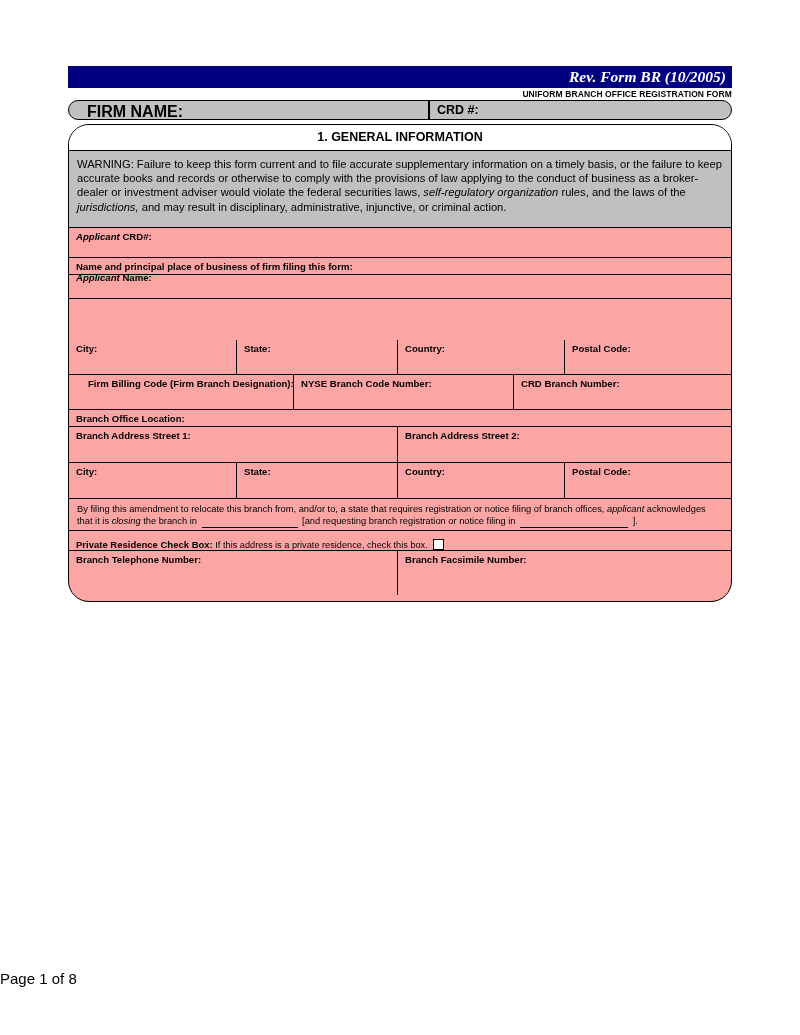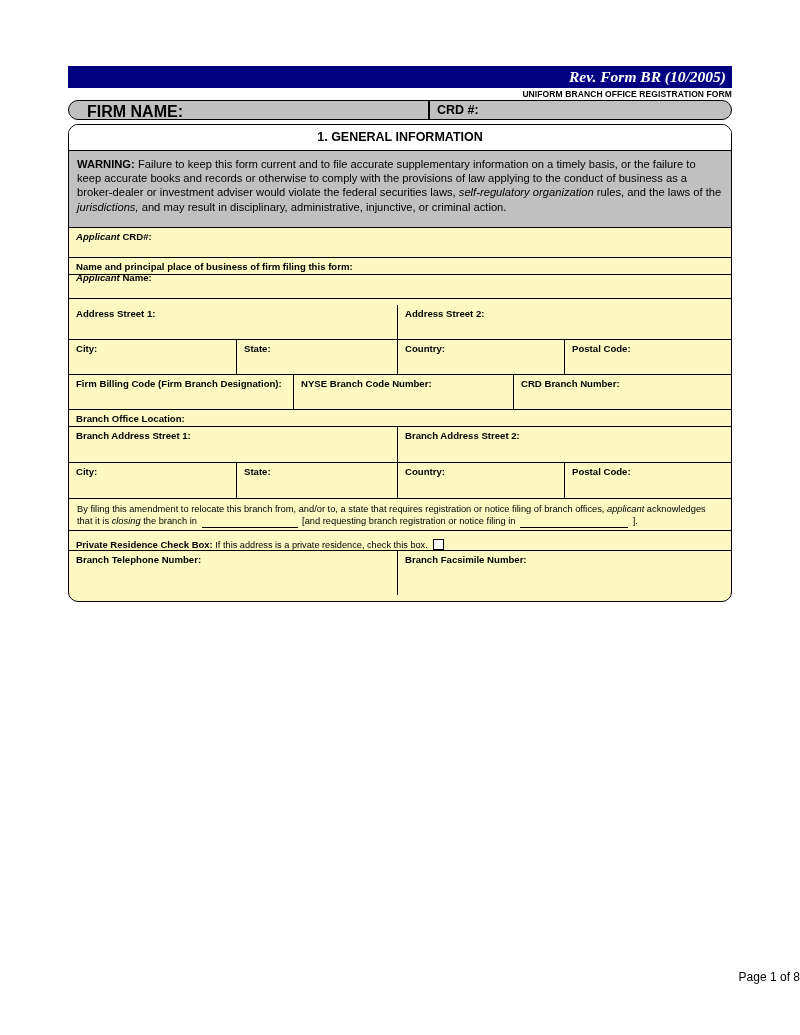--- a/index.html
+++ b/index.html
@@ -97,24 +97,24 @@
   }
 
   
   .formbox {
     position: absolute;
     left: 68px;
     top: 124px;
     width: 664px;
     height: 478px;
     border: 1.6px solid #000000;
-    border-radius: 10px;
+    border-radius: 21px;
     box-sizing: border-box;
     overflow: hidden;
-    background: #fef9c3;
+    background: #fca5a5;
   }
 
   .section-title {
     position: absolute;
     left: 0; top: 0;
     width: 100%;
     height: 25px;
     line-height: 25px;
     text-align: center;
     font-size: 12.5px;
@@ -130,21 +130,21 @@
     width: 100%;
     height: 78px;
     background: #c0c0c0;
     border-top: 1.4px solid #000000;
     border-bottom: 1.4px solid #000000;
     box-sizing: border-box;
     padding: 6px 8px 0 8px;
     font-size: 11.2px;
     line-height: 14.2px;
   }
-  .warning b { font-weight: bold; }
+  .warning b { font-weight: normal; }
   .warning i { font-style: italic; }
 
   
   .row {
     position: absolute;
     left: 0;
     width: 100%;
     box-sizing: border-box;
     border-bottom: 1.4px solid #000000;
   }
@@ -210,22 +210,22 @@
     vertical-align: -2px;
     margin-left: 5px;
     box-sizing: border-box;
   }
 
   .footer {
     position: absolute;
     left: 0;
     top: 970px;
     width: 800px;
-    text-align: right;
-    font-size: 12px;
+    text-align: left;
+    font-size: 15px;
   }
 </style>
 </head>
 <body>
 
 <div class="page">
 
   <div class="hdr-bar">
     <div class="hdr-title">Rev. Form BR (10/2005)</div>
   </div>
@@ -250,34 +250,30 @@
     </div>
 
     <div class="row" style="top:133px;height:17px;">
       <div class="cell" style="left:0;width:100%;">Name and principal place of business of firm filing this form:</div>
     </div>
 
     <div class="row" style="top:144px;height:30px;">
       <div class="cell" style="left:0;width:100%;"><i>Applicant</i><span> Name:</span></div>
     </div>
 
-    <div class="row" style="top:180px;height:35px;">
-      <div class="cell" style="left:0;width:328px;">Address Street 1:</div>
-      <div class="cell vdiv" style="left:328px;width:336px;">Address Street 2:</div>
-    </div>
 
     <div class="row" style="top:215px;height:35px;">
       <div class="cell" style="left:0;width:167px;">City:</div>
       <div class="cell vdiv" style="left:167px;width:161px;">State:</div>
       <div class="cell vdiv" style="left:328px;width:167px;">Country:</div>
       <div class="cell vdiv" style="left:495px;width:169px;">Postal Code:</div>
     </div>
 
     <div class="row" style="top:250px;height:35px;">
-      <div class="cell" style="left:0;width:224px;">Firm Billing Code (Firm Branch Designation):</div>
+      <div class="cell" style="left:12px;width:224px;">Firm Billing Code (Firm Branch Designation):</div>
       <div class="cell vdiv" style="left:224px;width:220px;">NYSE Branch Code Number:</div>
       <div class="cell vdiv" style="left:444px;width:220px;">CRD Branch Number:</div>
     </div>
 
     <div class="row" style="top:285px;height:17px;">
       <div class="cell" style="left:0;width:100%;">Branch Office Location:</div>
     </div>
 
     <div class="row" style="top:302px;height:36px;">
       <div class="cell" style="left:0;width:328px;">Branch Address Street 1:</div>

